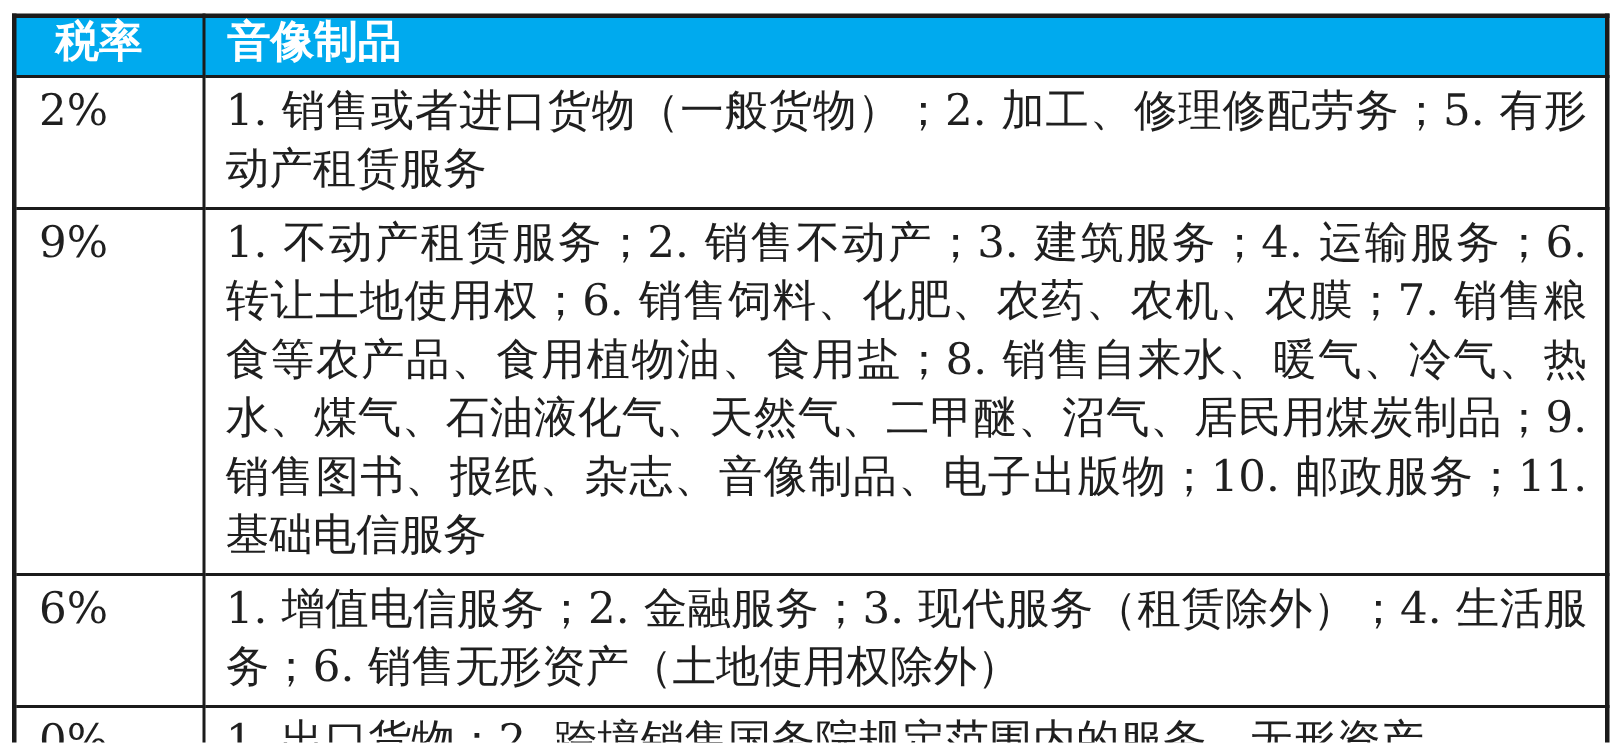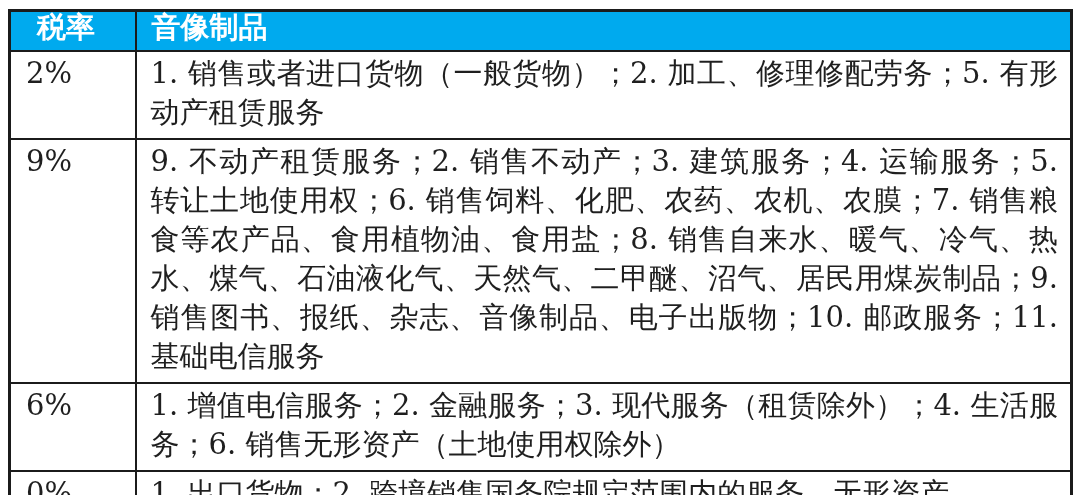--- a/index.html
+++ b/index.html
@@ -67,21 +67,21 @@
         <th class="col-scope">音像制品</th>
       </tr>
     </thead>
     <tbody>
       <tr>
         <td class="rate">2%</td>
         <td class="scope">1. 销售或者进口货物（一般货物）；2. 加工、修理修配劳务；5. 有形动产租赁服务</td>
       </tr>
       <tr>
         <td class="rate">9%</td>
-        <td class="scope">9. 不动产租赁服务；2. 销售不动产；3. 建筑服务；4. 运输服务；5. 转让土地使用权；6. 销售饲料、化肥、农药、农机、农膜；7. 销售粮食等农产品、食用植物油、食用盐；8. 销售自来水、暖气、冷气、热水、煤气、石油液化气、天然气、二甲醚、沼气、居民用煤炭制品；9. 销售图书、报纸、杂志、音像制品、电子出版物；10. 邮政服务；11. 基础电信服务</td>
+        <td class="scope">1. 不动产租赁服务；2. 销售不动产；3. 建筑服务；4. 运输服务；6. 转让土地使用权；6. 销售饲料、化肥、农药、农机、农膜；7. 销售粮食等农产品、食用植物油、食用盐；8. 销售自来水、暖气、冷气、热水、煤气、石油液化气、天然气、二甲醚、沼气、居民用煤炭制品；9. 销售图书、报纸、杂志、音像制品、电子出版物；10. 邮政服务；11. 基础电信服务</td>
       </tr>
       <tr>
         <td class="rate">6%</td>
         <td class="scope">1. 增值电信服务；2. 金融服务；3. 现代服务（租赁除外）；4. 生活服务；6. 销售无形资产（土地使用权除外）</td>
       </tr>
       <tr>
         <td class="rate">0%</td>
         <td class="scope">1. 出口货物；2. 跨境销售国务院规定范围内的服务、无形资产</td>
       </tr>
     </tbody>

